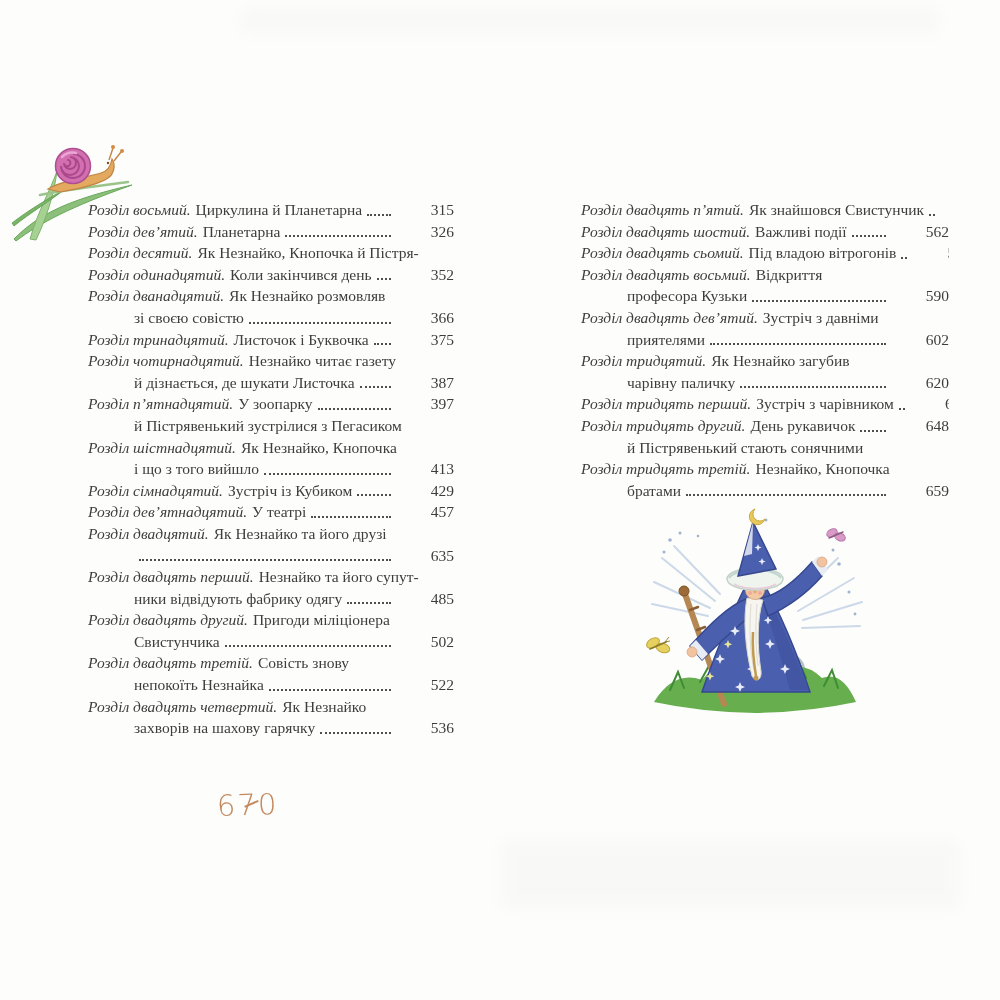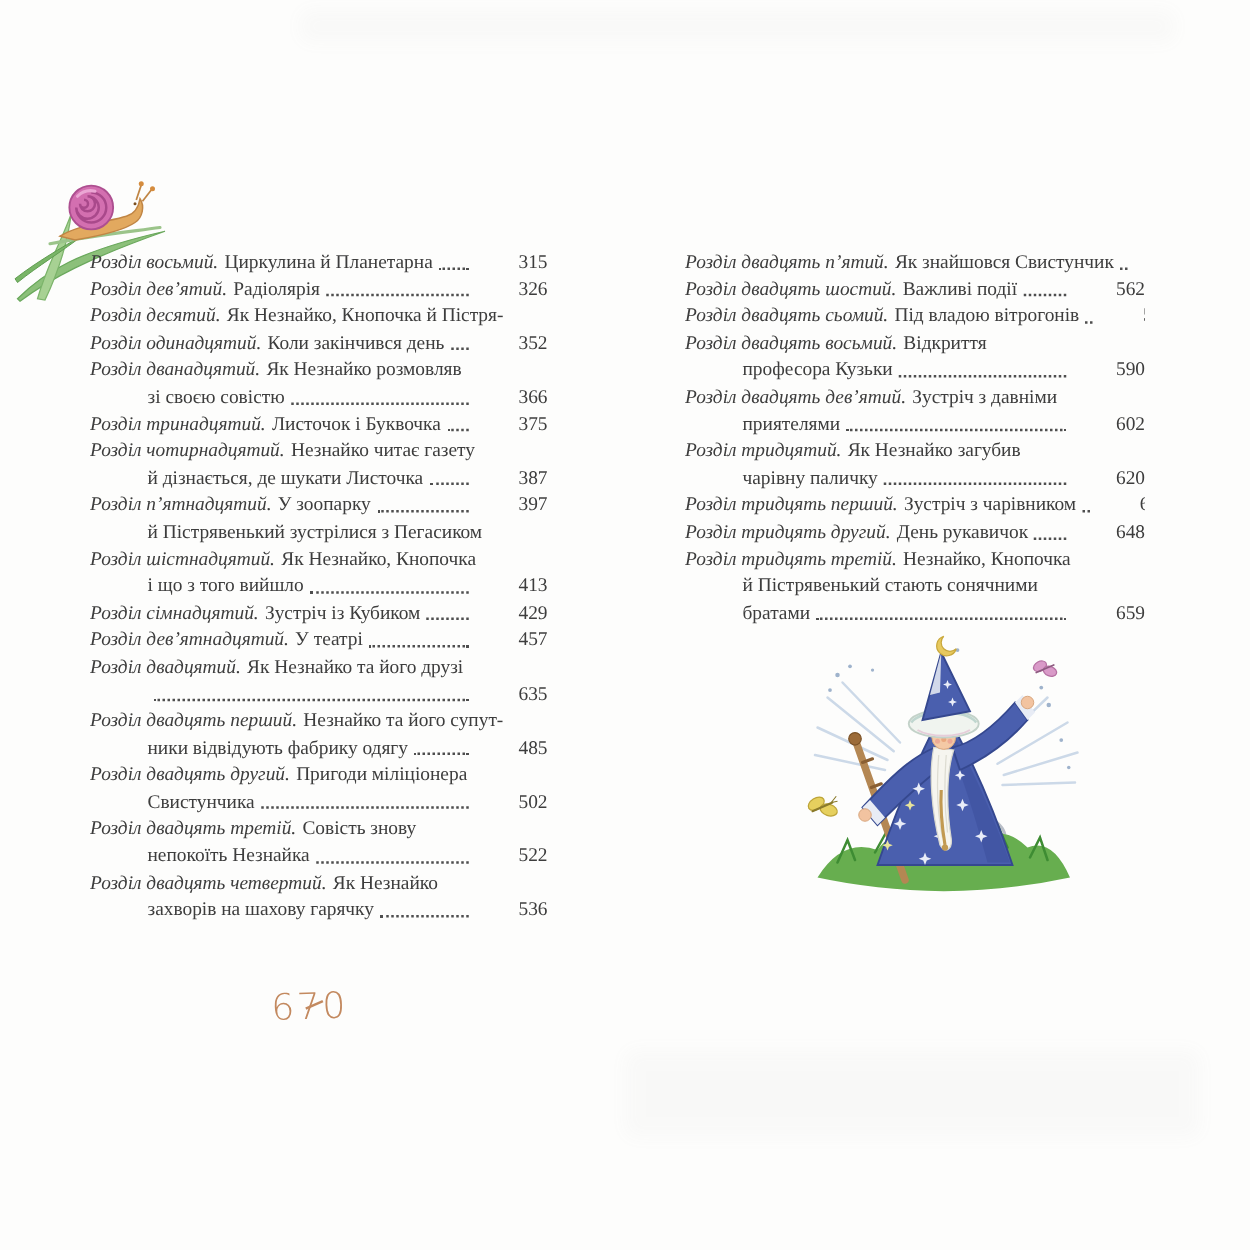--- a/index.html
+++ b/index.html
@@ -2,22 +2,22 @@
 <html><head>
 <meta charset="utf-8">
 <style>
   html,body{margin:0;padding:0;background:#ffffff;}
   .page{
     position:relative;width:1000px;height:1000px;background:#fdfdfc;overflow:hidden;
     font-family:"Liberation Serif", serif;color:#3d3d3d;
   }
   .ghost{position:absolute;background:#9a9a9a;opacity:0.04;filter:blur(7px);border-radius:8px;}
   .toc-col{position:absolute;font-size:15.5px;line-height:21.6px;}
-  .toc-left{left:72px;top:199px;width:366px;}
-  .toc-right{left:548px;top:199px;width:368px;}
+  .toc-left{left:88px;top:199px;width:366px;}
+  .toc-right{left:581px;top:199px;width:368px;}
   .toc-line{display:flex;height:21.6px;white-space:nowrap;overflow:hidden;}
   .toc-line.indent{padding-left:46px;}
   .chap{font-style:italic;}
   .title{margin-left:5px;}
   .title.cont{margin-left:0;}
   .lead{flex:1 1 auto;min-width:6px;border-bottom:2px dotted #4e4e4e;margin:0 4px 5px 5px;}
   .num{flex:0 0 auto;margin-left:36px;}
   .folio{
     position:absolute;left:217px;top:788px;font-family:"DejaVu Sans",sans-serif;
     font-weight:300;font-size:29px;color:#c3895f;letter-spacing:2px;transform:rotate(-2deg);
@@ -56,21 +56,21 @@
 
   <div class="toc-col toc-left">
       <div class="toc-line">
         <span class="chap">Розділ восьмий.</span>
         <span class="title">Циркулина й Планетарна</span>
         <span class="lead"></span>
         <span class="num">315</span>
       </div>
       <div class="toc-line">
         <span class="chap">Розділ дев’ятий.</span>
-        <span class="title">Радіолярія</span>
+        <span class="title">Планетарна</span>
         <span class="lead"></span>
         <span class="num">326</span>
       </div>
       <div class="toc-line">
         <span class="chap">Розділ десятий.</span>
         <span class="title">Як Незнайко, Кнопочка й Пістря-</span>
       </div>
       <div class="toc-line">
         <span class="chap">Розділ одинадцятий.</span>
         <span class="title">Коли закінчився день</span>
@@ -228,26 +228,26 @@
         <span class="title">Зустріч з чарівником</span>
         <span class="lead"></span>
         <span class="num">634</span>
       </div>
       <div class="toc-line">
         <span class="chap">Розділ тридцять другий.</span>
         <span class="title">День рукавичок</span>
         <span class="lead"></span>
         <span class="num">648</span>
       </div>
+      <div class="toc-line indent">
+        <span class="title cont">й Пістрявенький стають сонячними</span>
+      </div>
       <div class="toc-line">
         <span class="chap">Розділ тридцять третій.</span>
         <span class="title">Незнайко, Кнопочка</span>
-      </div>
-      <div class="toc-line indent">
-        <span class="title cont">й Пістрявенький стають сонячними</span>
       </div>
       <div class="toc-line indent">
         <span class="title cont">братами</span>
         <span class="lead"></span>
         <span class="num">659</span>
       </div>
     </div>
 
   <svg class="wizard-svg" width="230" height="210" viewBox="0 0 230 210">
     <g stroke="#ccd9e8" stroke-width="2" stroke-linecap="round">

